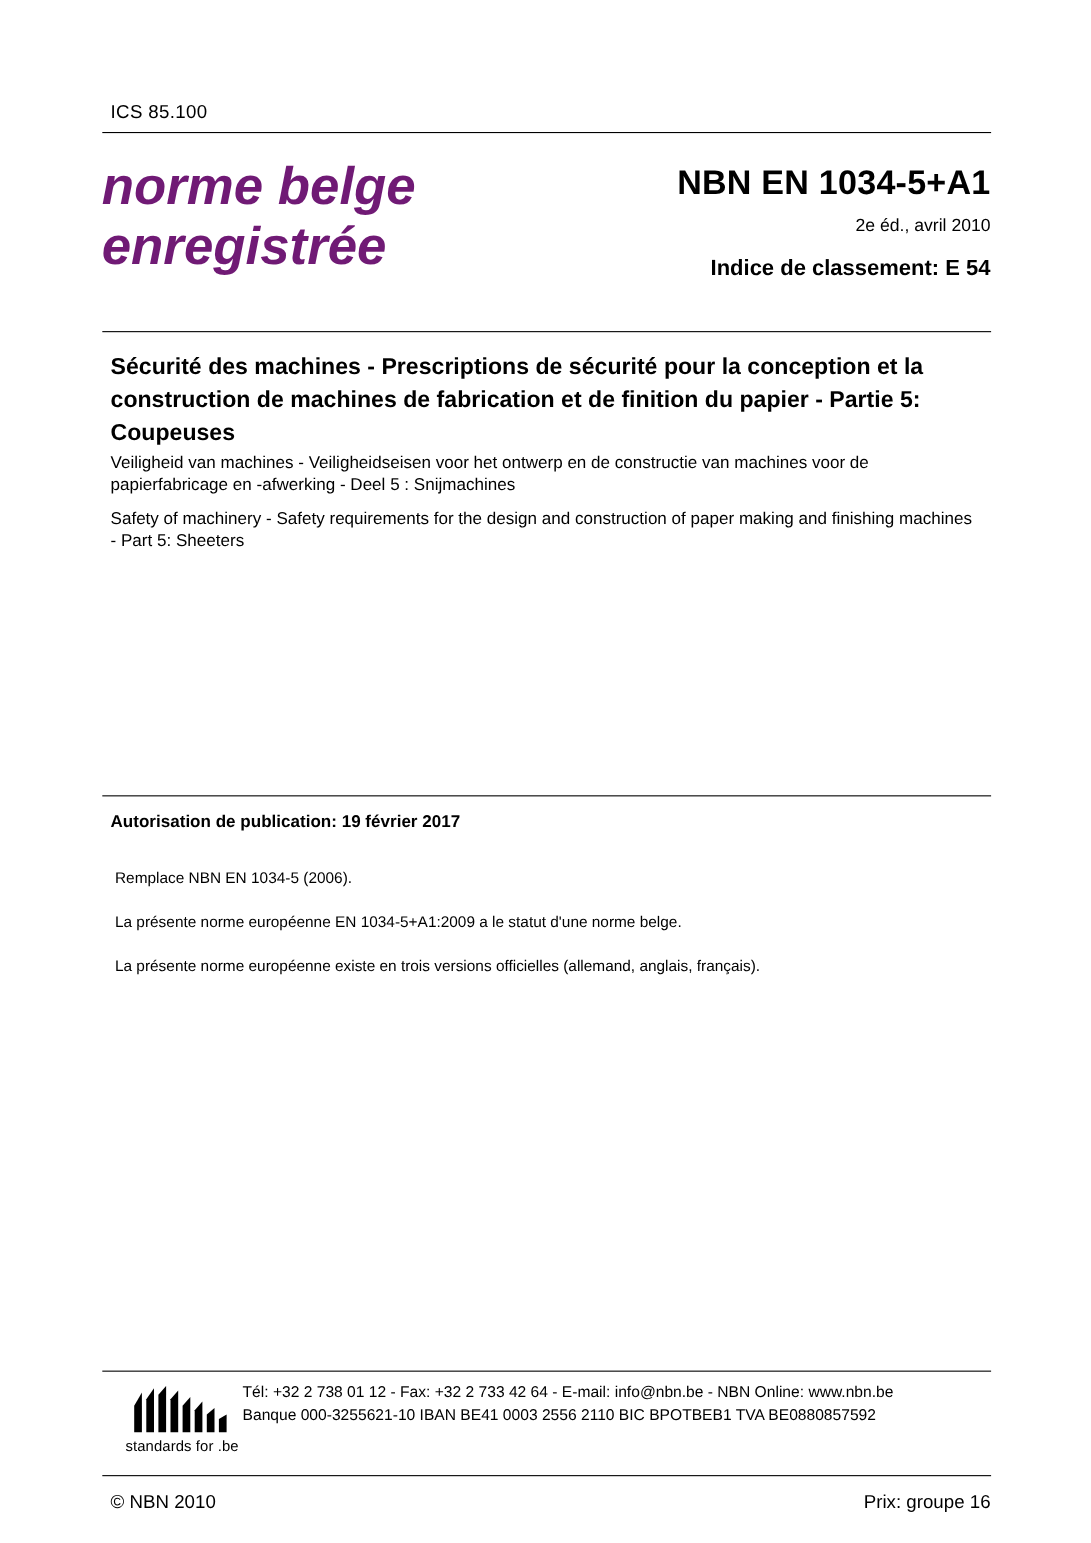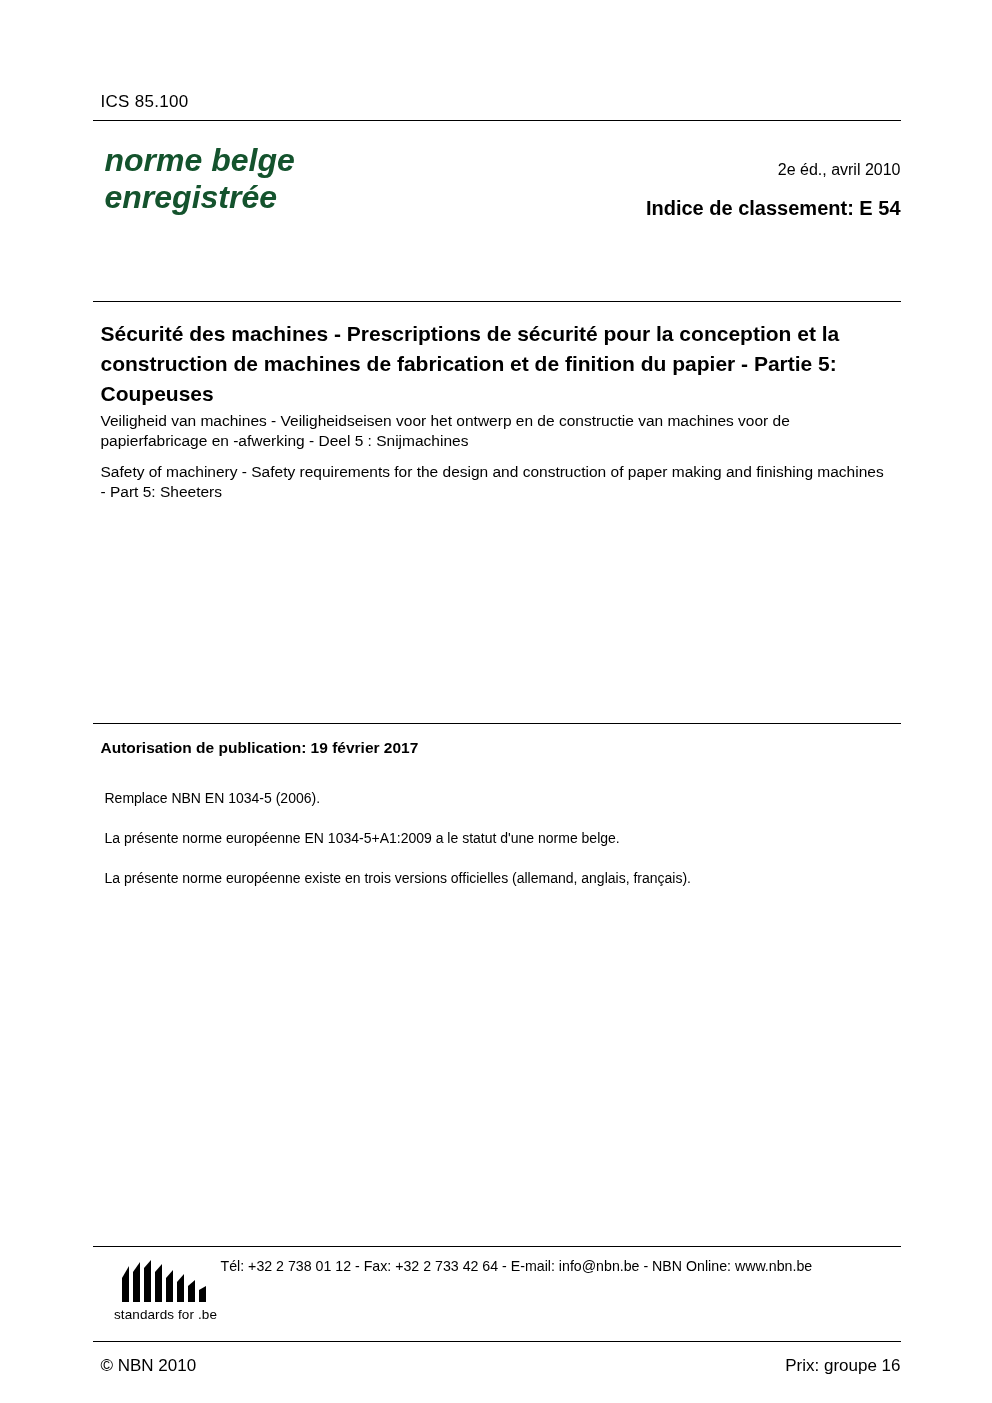--- a/index.html
+++ b/index.html
@@ -46,27 +46,27 @@
   .rule-top { top: 104px; }
   .rule-mid { top: 285px; }
   .rule-auth { top: 707px; }
   .rule-footer { top: 1230px; }
   .rule-bottom { top: 1325px; }
 
   
   .masthead {
     position: absolute;
     top: 126px;
-    left: 12px;
+    left: 0;
     width: 460px;
     font-style: italic;
     font-weight: bold;
-    font-size: 32px;
+    font-size: 48px;
     line-height: 1.15;
-    color: #14532d;
+    color: #701a75;
     font-family: "Liberation Sans", sans-serif;
   }
   .masthead .l1 { display: block; }
   .masthead .l2 { display: block; }
 
   .ref-block {
     position: absolute;
     top: 132px;
     right: 0;
     width: 420px;
@@ -183,20 +183,21 @@
 
     <div class="ics">ICS  85.100</div>
     <div class="rule rule-top"></div>
 
     <div class="masthead">
       <span class="l1">norme belge</span>
       <span class="l2">enregistrée</span>
     </div>
 
     <div class="ref-block">
+      <div class="ref-number">NBN EN 1034-5+A1</div>
       <div class="ref-edition">2e éd., avril 2010</div>
       <div class="ref-indice">Indice de classement: E 54</div>
     </div>
 
     <div class="rule rule-mid"></div>
 
     <div class="title-fr">Sécurité des machines - Prescriptions de sécurité pour la conception et la construction de machines de fabrication et de finition du papier - Partie 5: Coupeuses</div>
     <div class="title-nl">Veiligheid van machines - Veiligheidseisen voor het ontwerp en de constructie van machines voor de papierfabricage en -afwerking - Deel 5 : Snijmachines</div>
     <div class="title-en">Safety of machinery - Safety requirements for the design and construction of paper making and finishing machines - Part 5: Sheeters</div>
 
@@ -222,20 +223,21 @@
           <polygon points="57,44 57,24 64,16 64,44"></polygon>
           <polygon points="68,44 68,28 75,22 75,44"></polygon>
           <polygon points="79,44 79,32 86,28 86,44"></polygon>
         </g>
       </svg>
       <div class="tag">standards for .be</div>
     </div>
 
     <div class="footer-text">
       <div class="line2">Tél: +32 2 738 01 12   -   Fax: +32 2 733 42 64   -   E-mail: info@nbn.be   -   NBN Online: www.nbn.be</div>
+      <div class="line3">Banque 000-3255621-10     IBAN  BE41 0003 2556 2110     BIC  BPOTBEB1     TVA  BE0880857592</div>
     </div>
 
     <div class="rule rule-bottom"></div>
     <div class="copyright">© NBN 2010</div>
     <div class="price">Prix: groupe 16</div>
 
   </div>
 </div>
 
 </body></html>

